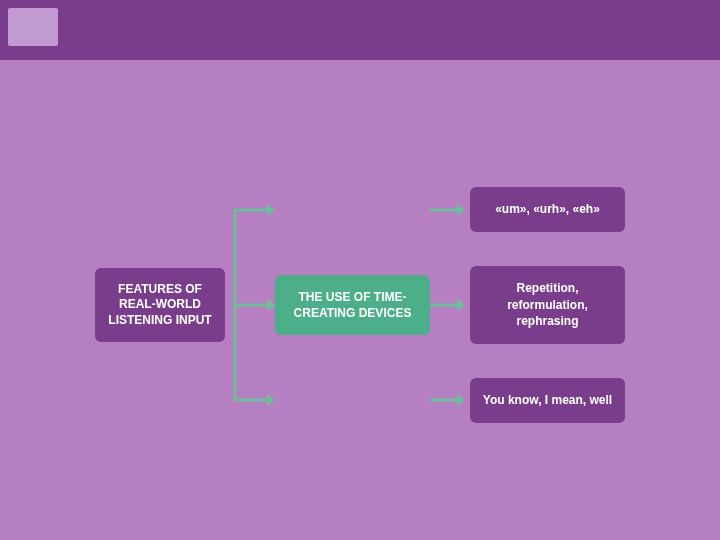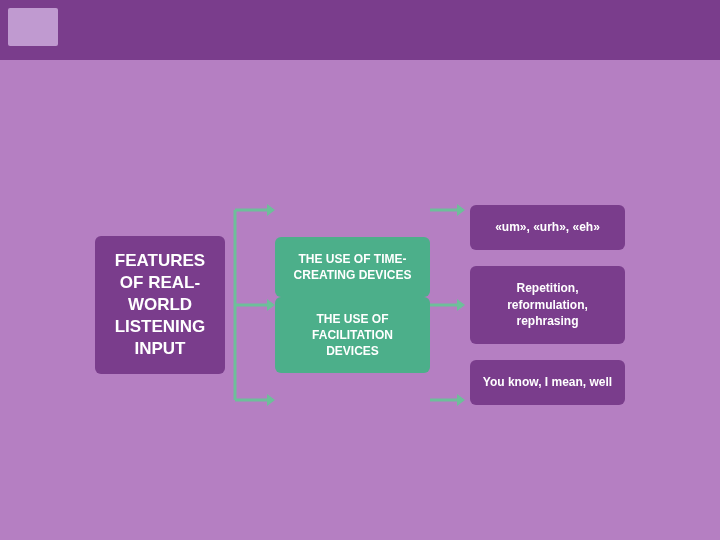--- a/index.html
+++ b/index.html
@@ -53,21 +53,21 @@
     }
 
     
     .left-box {
       background: #7a3d8c;
       border-radius: 6px;
       padding: 14px 12px;
       width: 130px;
       text-align: center;
       color: white;
-      font-size: 17px;
+      font-size: 12px;
       font-weight: bold;
       line-height: 1.3;
       z-index: 2;
     }
 
     
     .arrow-svg {
       width: 50px;
       height: 290px;
     }
@@ -92,21 +92,21 @@
 
     .mid-arrow-svg {
       width: 40px;
       height: 290px;
     }
 
     
     .right-column {
       display: flex;
       flex-direction: column;
-      gap: 16px;
+      gap: 34px;
     }
 
     .right-box {
       background: #7a3d8c;
       border-radius: 6px;
       padding: 14px 12px;
       width: 155px;
       text-align: center;
       color: white;
       font-size: 12px;
@@ -138,23 +138,20 @@
 
       <polygon points="42,44 50,50 42,56" fill="#6dbf9a"></polygon>
       <polygon points="42,139 50,145 42,151" fill="#6dbf9a"></polygon>
       <polygon points="42,234 50,240 42,246" fill="#6dbf9a"></polygon>
     </svg>
 
     <div class="center-column">
       <div class="center-box">
         <span>THE USE OF TIME- CREATING DEVICES</span>
       </div>
-      <div class="center-box">
-        <span>THE USE OF FACILITATION DEVICES</span>
-      </div>
     </div>
 
     <svg class="mid-arrow-svg" viewBox="0 0 40 290" xmlns="http://www.w3.org/2000/svg">
 
       <line x1="0" y1="50" x2="30" y2="50" stroke="#6dbf9a" stroke-width="3"></line>
       <polygon points="27,44 35,50 27,56" fill="#6dbf9a"></polygon>
       <line x1="0" y1="145" x2="30" y2="145" stroke="#6dbf9a" stroke-width="3"></line>
       <polygon points="27,139 35,145 27,151" fill="#6dbf9a"></polygon>
       <line x1="0" y1="240" x2="30" y2="240" stroke="#6dbf9a" stroke-width="3"></line>
       <polygon points="27,234 35,240 27,246" fill="#6dbf9a"></polygon>

